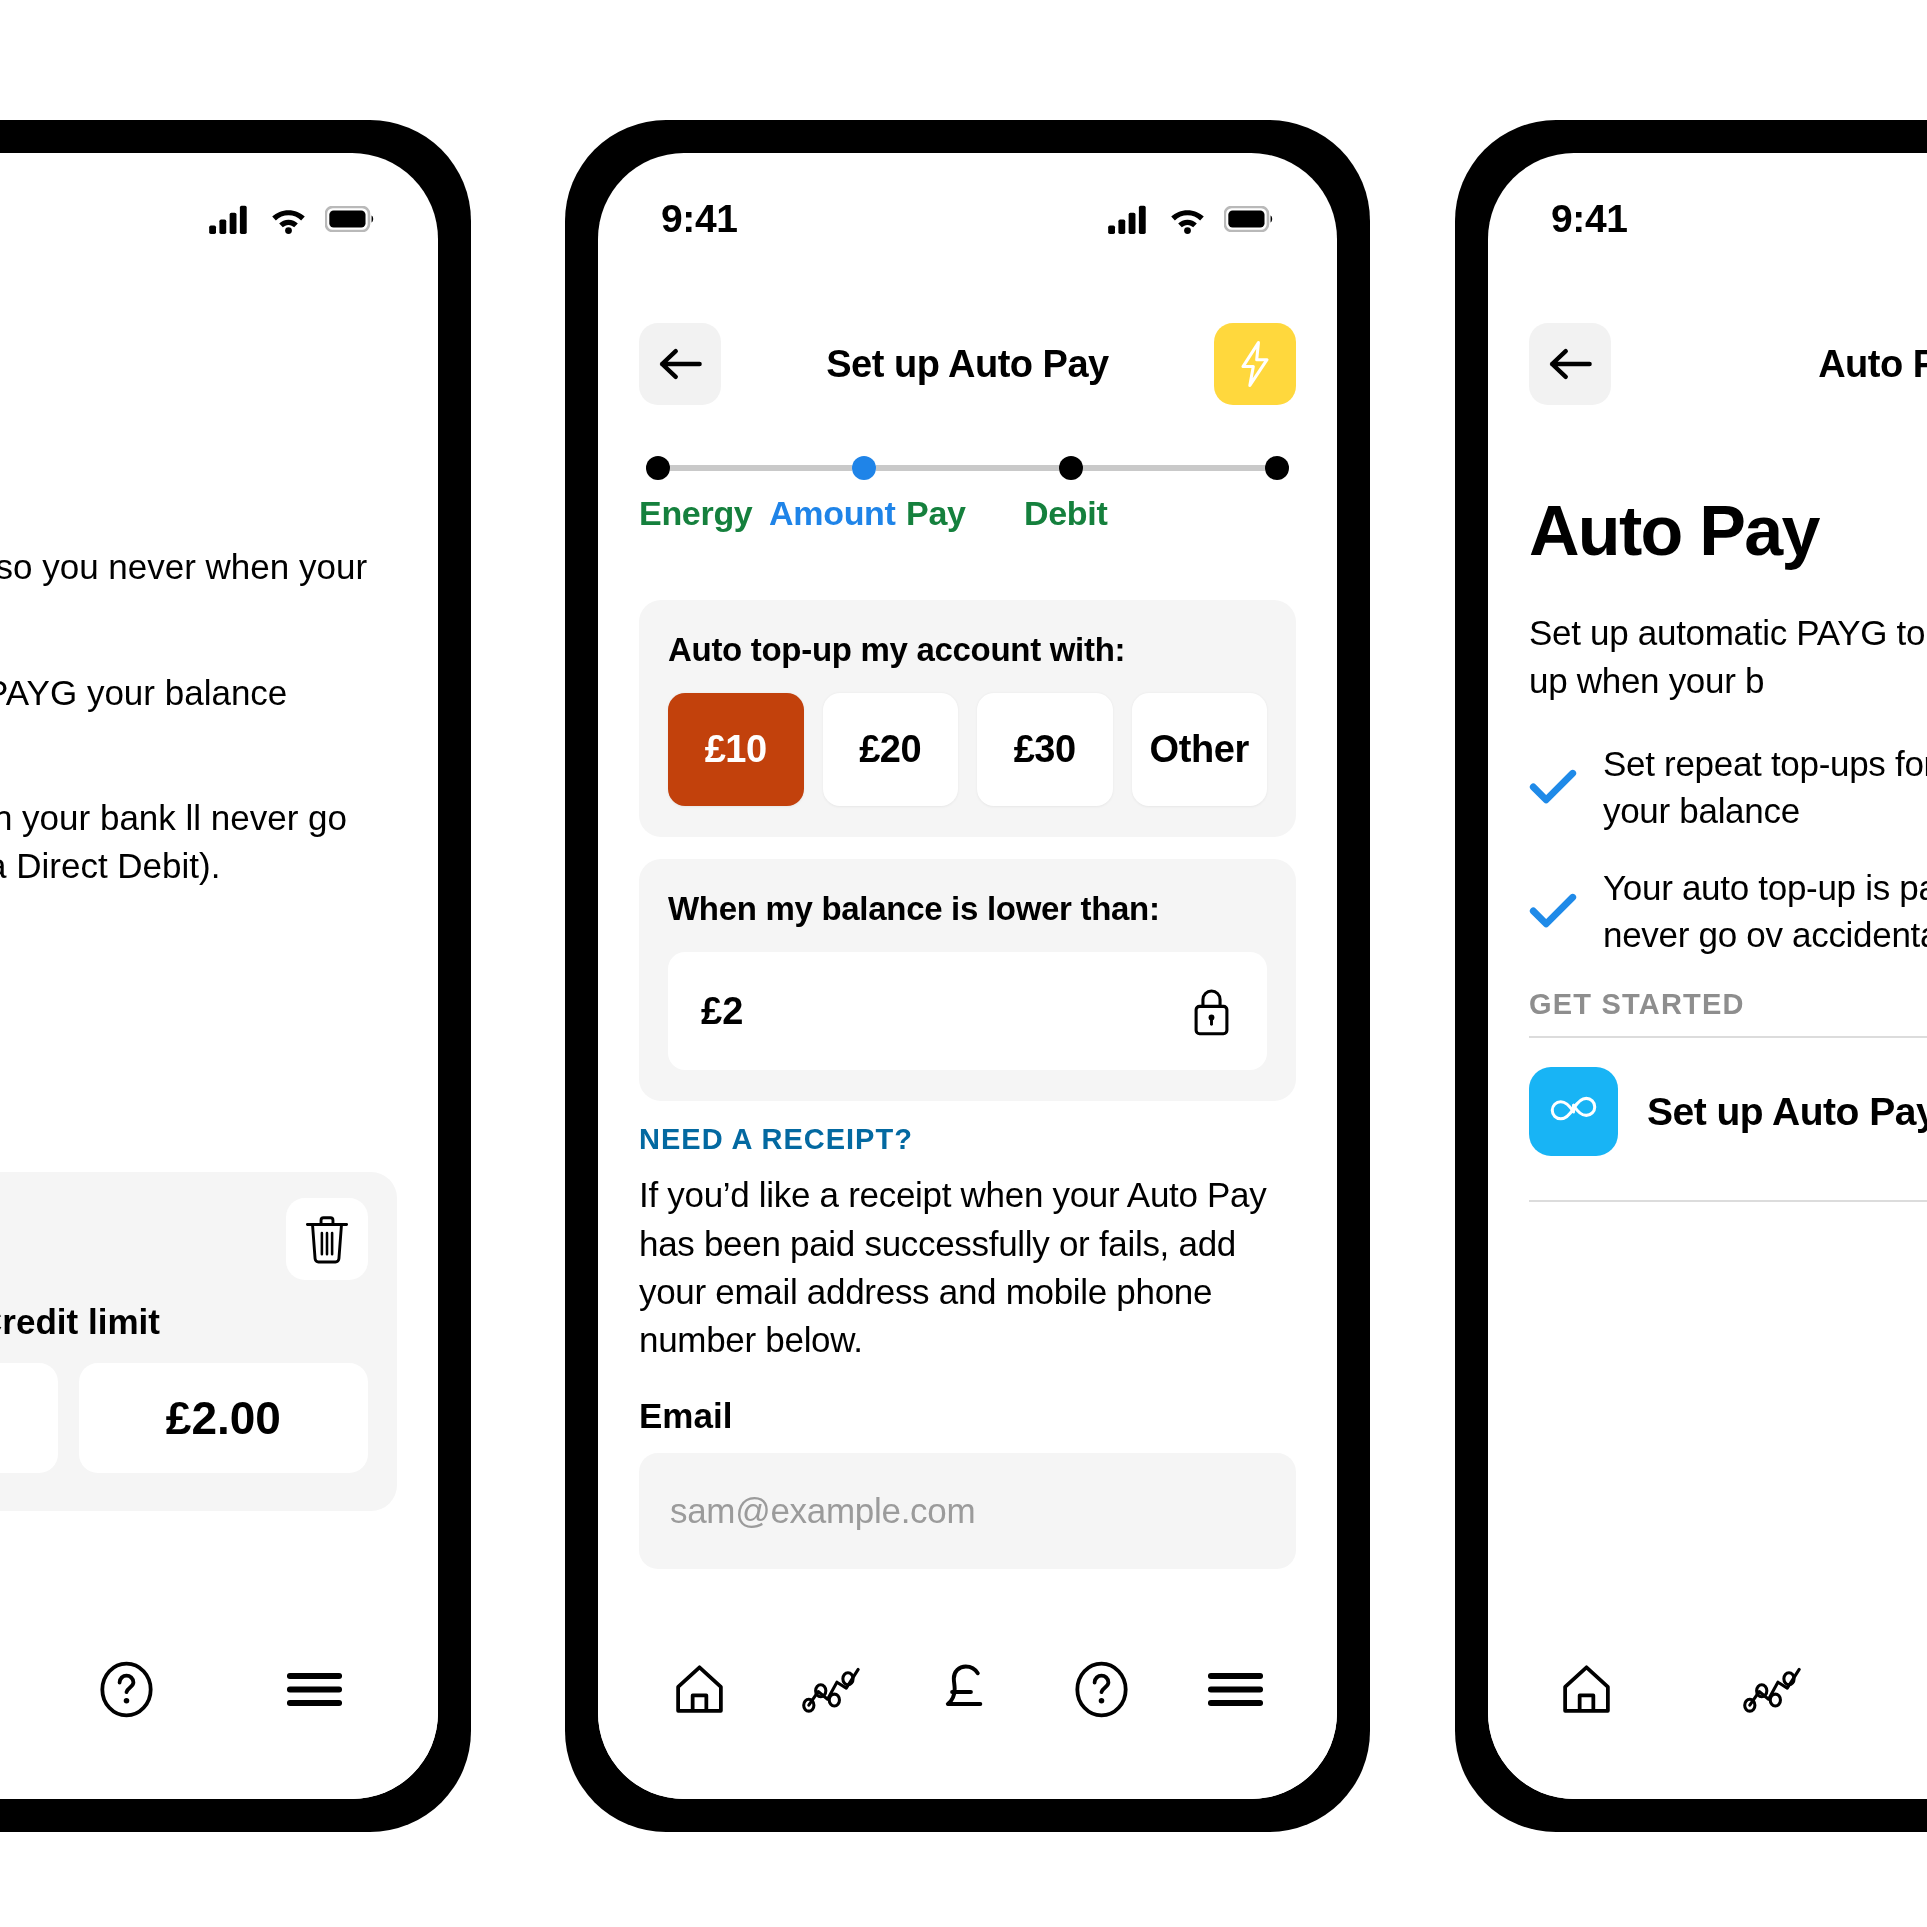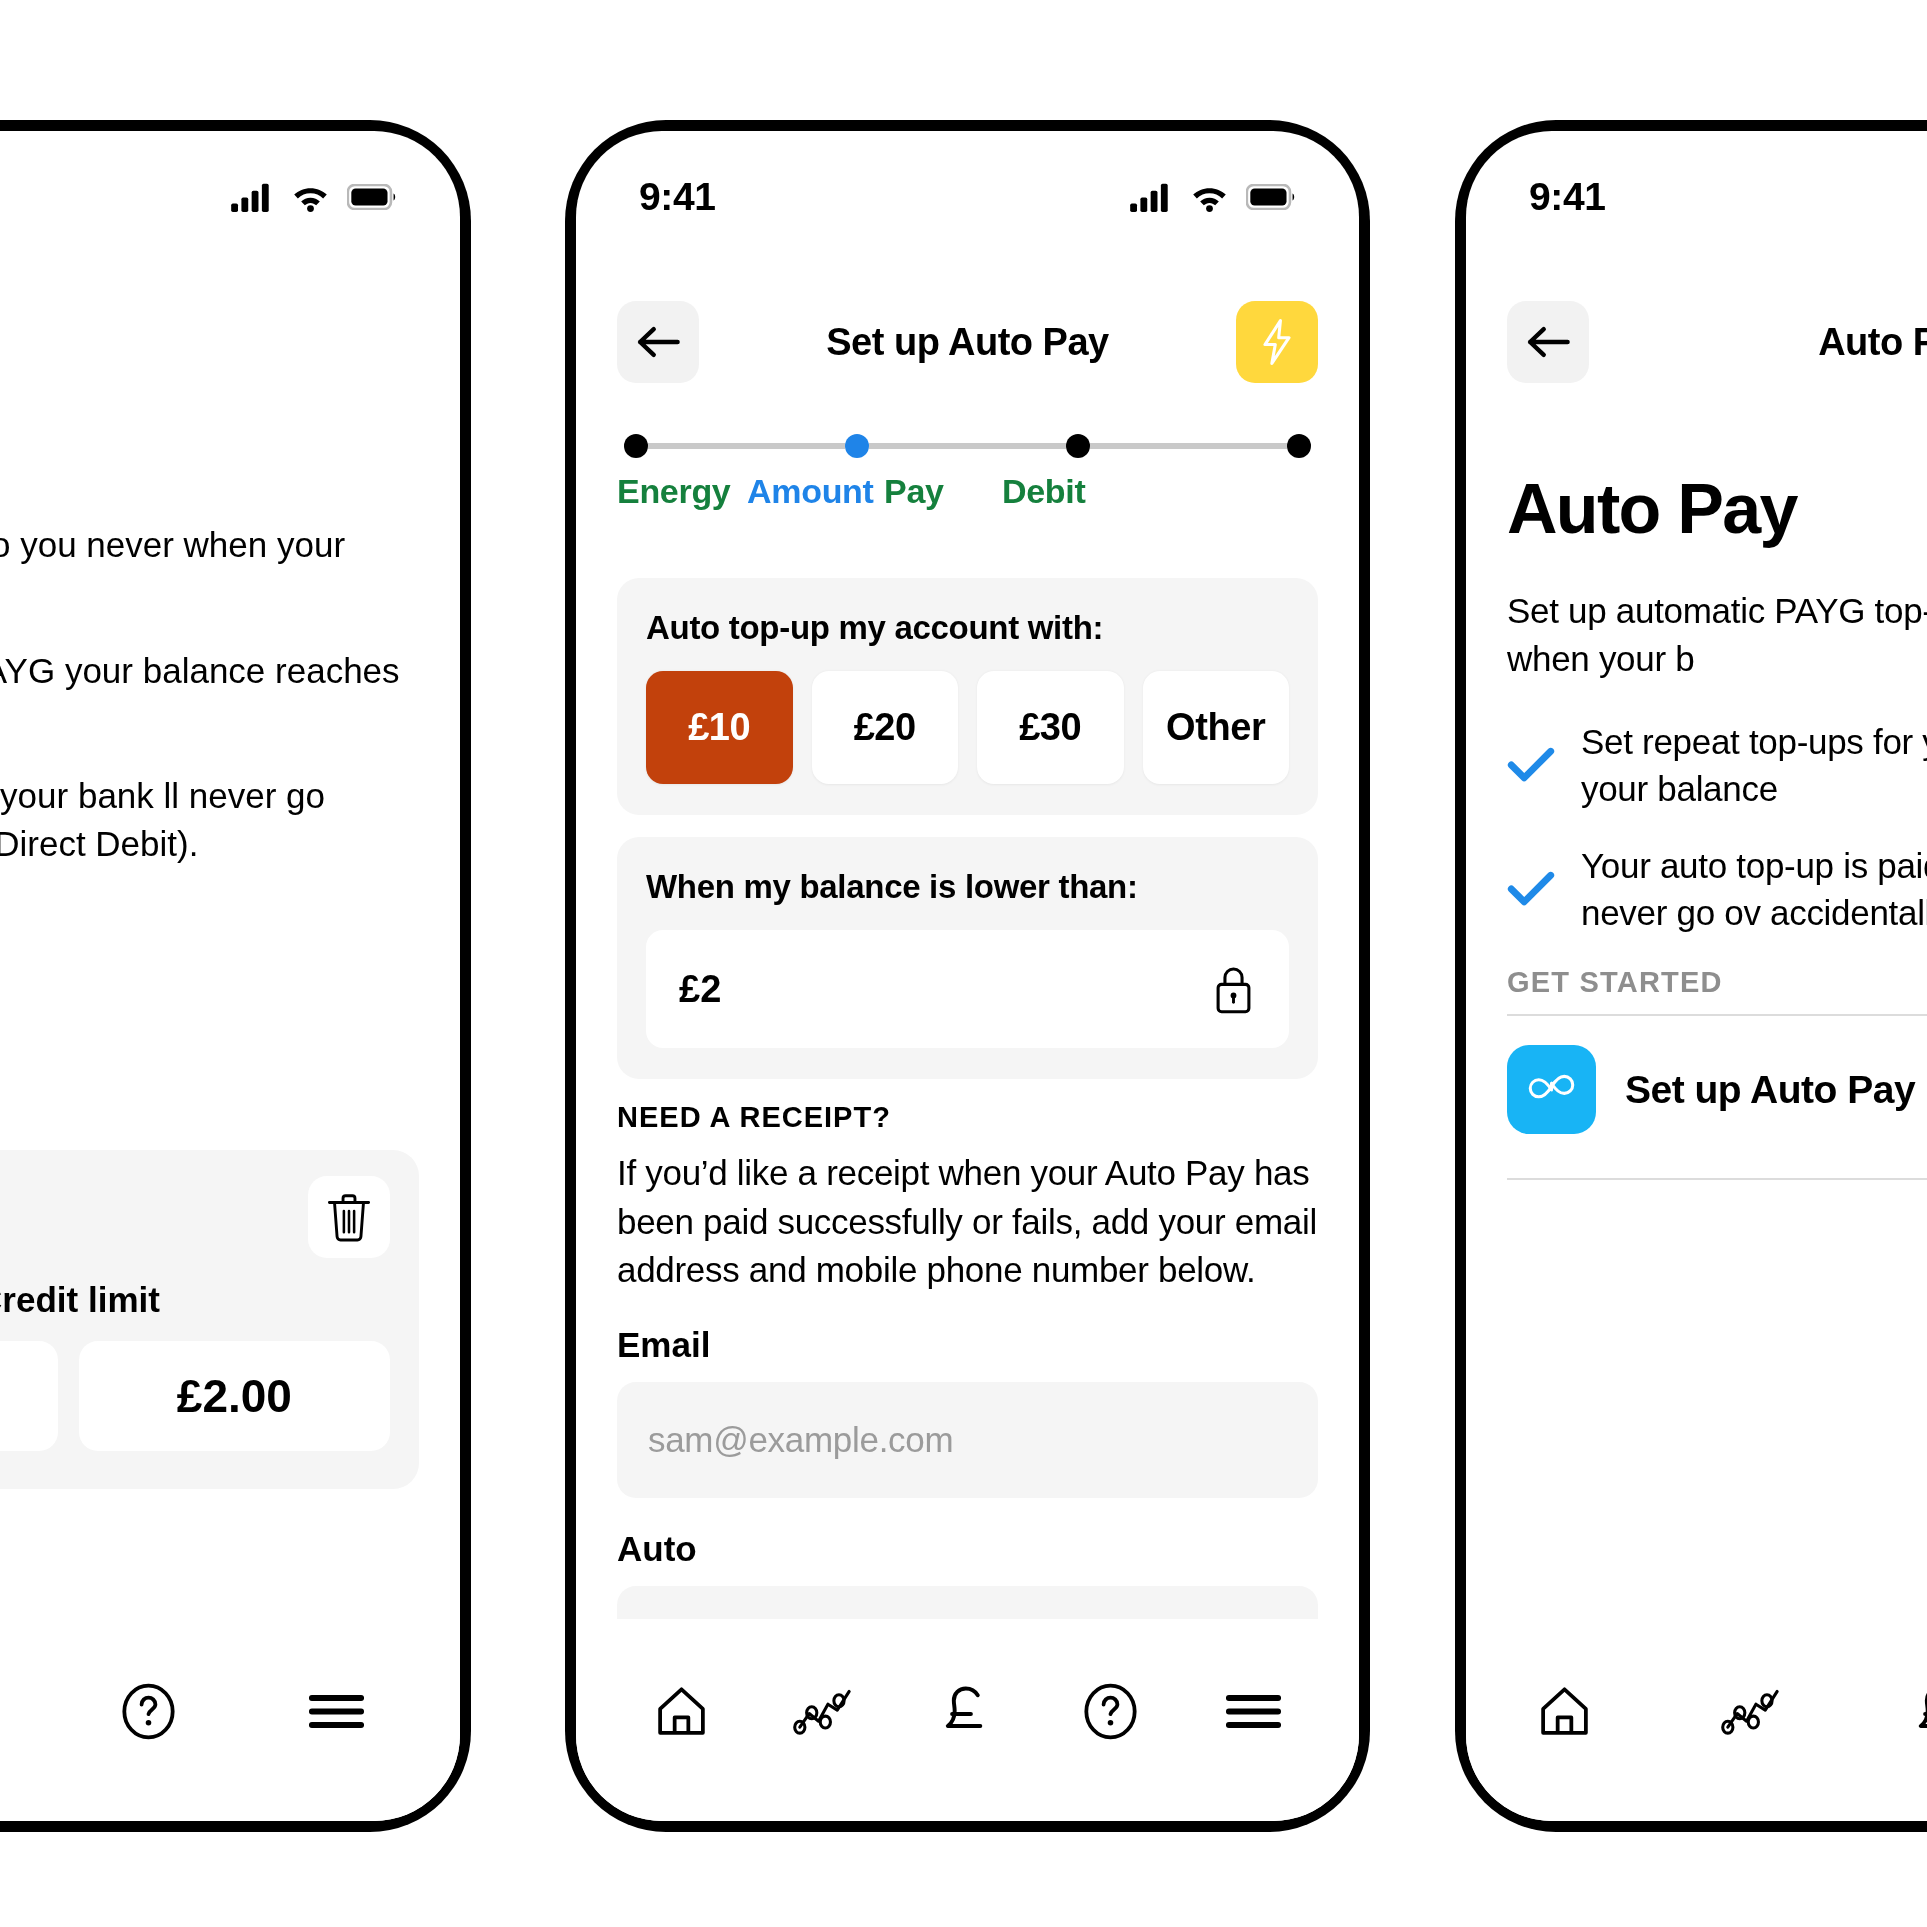--- a/index.html
+++ b/index.html
@@ -1,21 +1,21 @@
 <!DOCTYPE html>
 <html style="font-size:13.7px"><head>
 <meta charset="utf-8">
 <style>
   * { margin:0; padding:0; box-sizing:border-box; }
   html,body { width:1927px; height:1927px; background:#ffffff;
     font-family:"Liberation Sans", sans-serif; -webkit-font-smoothing:antialiased; }
   .stage { position:relative; width:1927px; height:1927px; overflow:hidden; background:#fff; }
 
   
-  .phone { position:absolute; background:#000; border-radius:101px; padding:11px; }
+  .phone { position:absolute; background:#000; border-radius:101px; padding:33px; }
   .screen { width:100%; height:100%; background:#fff; border-radius:86px;
             overflow:hidden; position:relative; }
 
   #phone-left   { left:-334px;  top:120px;  width:805px;  height:1712px; }
   #phone-center { left:565px;   top:120px;  width:805px;  height:1712px; }
   #phone-right  { left:1455px;  top:120px;  width:805px;  height:1712px; }
 
   
   .statusbar { position:absolute; top:0; left:0; right:0; height:103px;
                display:flex; align-items:center; justify-content:space-between;
@@ -54,21 +54,21 @@
                 font-size:38px; font-weight:700; color:#000; letter-spacing:-0.4px;
                 box-shadow:0 0.9px 2.6px rgba(0,0,0,.06); }
   .amount-btn.selected { background:#c2410c; color:#fff; }
   .value-field { height:118px; background:#fff; border-radius:17px;
                  display:flex; align-items:center; justify-content:space-between;
                  padding:0 33px; }
   .value-field .val { font-size:38px; font-weight:700; color:#000; }
 
   
   .section-label { margin:15.4px 41px 15.4px 41px; font-size:29px; font-weight:600;
-                   color:#000000; letter-spacing:1px; }
+                   color:#0369a1; letter-spacing:1px; }
   .para { margin:0 41px; font-size:35px; line-height:1.38; color:#000;
           letter-spacing:-0.3px; }
   .field-label { margin:31px 41px 17px 41px; font-size:35px; font-weight:700; color:#000; }
   .input-box { margin:0 41px; height:116px; background:#f5f5f5; border-radius:19px;
                display:flex; align-items:center; padding:0 31px; }
   .input-box .ph { font-size:35px; color:#9b9b9b; letter-spacing:-0.3px; }
 
   
   .lp-para { margin:0 41px 29px 41px; font-size:35px; line-height:1.38; color:#000; }
   .credit-card { background:#f5f5f5; border-radius:26px; margin:0 41px;

